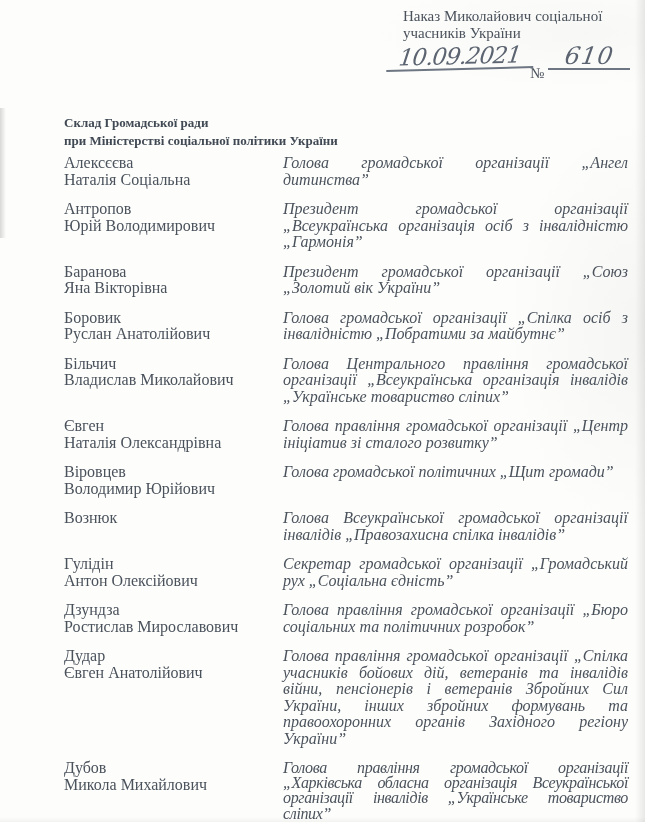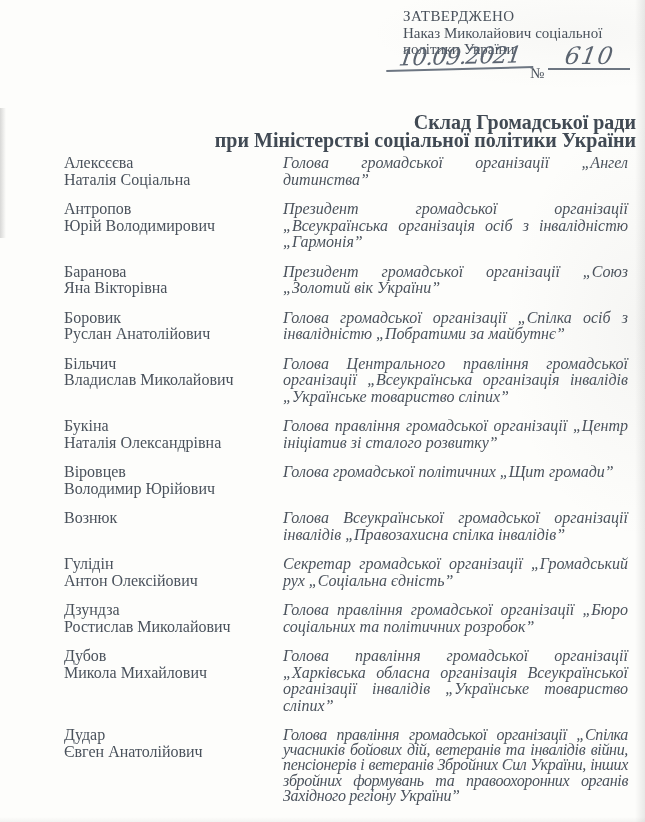--- a/index.html
+++ b/index.html
@@ -87,23 +87,23 @@
     margin-bottom: -5px;
     letter-spacing: 1px;
   }
 
   
   .doc-title {
     position: absolute;
     left: 64px;
     top: 114px;
     width: 572px;
-    text-align: right;
+    text-align: left;
     font-weight: bold;
-    font-size: 20px;
+    font-size: 13px;
     line-height: 17.5px;
     color: #414a54;
   }
 
   
   .members {
     position: absolute;
     left: 64px;
     top: 155px;
     width: 564px;
@@ -138,23 +138,22 @@
 </head>
 <body>
 
 <div class="page">
 
   <div class="edge-left-smudge"></div>
   <div class="edge-right"></div>
   <div class="edge-bottom"></div>
 
   <div class="approval">
-    <div class="approved">ЗАТВЕРДЖЕНО</div>
     <div>Наказ Миколайович соціальної</div>
-    <div>політики України</div>
+    <div>учасників України</div>
     <div class="hand-date-seg">
       <span class="handwriting">10.09.2021</span>
     </div>
     <span class="hand-no-sign">№</span>
     <div class="hand-num-seg">
       <span class="handwriting">610</span>
     </div>
   </div>
 
   <div class="doc-title">
@@ -198,21 +197,21 @@
   <div class="member-row">
     <div class="member-name">
       <div>Більчич</div>
       <div>Владислав Миколайович</div>
     </div>
     <div class="member-position">Голова Центрального правління громадської організації „Всеукраїнська організація інвалідів „Українське товариство сліпих”</div>
   </div>
 
   <div class="member-row">
     <div class="member-name">
-      <div>Букіна</div>
+      <div>Євген</div>
       <div>Наталія Олександрівна</div>
     </div>
     <div class="member-position">Голова правління громадської організації „Центр ініціатив зі сталого розвитку”</div>
   </div>
 
   <div class="member-row">
     <div class="member-name">
       <div>Віровцев</div>
       <div>Володимир Юрійович</div>
     </div>
@@ -230,35 +229,35 @@
     <div class="member-name">
       <div>Гулідін</div>
       <div>Антон Олексійович</div>
     </div>
     <div class="member-position">Секретар громадської організації „Громадський рух „Соціальна єдність”</div>
   </div>
 
   <div class="member-row">
     <div class="member-name">
       <div>Дзундза</div>
-      <div>Ростислав Миколайович</div>
+      <div>Ростислав Мирославович</div>
     </div>
     <div class="member-position">Голова правління громадської організації „Бюро соціальних та політичних розробок”</div>
+  </div>
+
+  <div class="member-row">
+    <div class="member-name">
+      <div>Дудар</div>
+      <div>Євген Анатолійович</div>
+    </div>
+    <div class="member-position">Голова правління громадської організації „Спілка учасників бойових дій, ветеранів та інвалідів війни, пенсіонерів і ветеранів Збройних Сил України, інших збройних формувань та правоохоронних органів Західного регіону України”</div>
   </div>
 
   <div class="member-row">
     <div class="member-name">
       <div>Дубов</div>
       <div>Микола Михайлович</div>
     </div>
     <div class="member-position">Голова правління громадської організації „Харківська обласна організація Всеукраїнської організації інвалідів „Українське товариство сліпих”</div>
   </div>
-
-  <div class="member-row">
-    <div class="member-name">
-      <div>Дудар</div>
-      <div>Євген Анатолійович</div>
-    </div>
-    <div class="member-position">Голова правління громадської організації „Спілка учасників бойових дій, ветеранів та інвалідів війни, пенсіонерів і ветеранів Збройних Сил України, інших збройних формувань та правоохоронних органів Західного регіону України”</div>
-  </div>
 </div>
 
 </div>
 
 </body></html>

